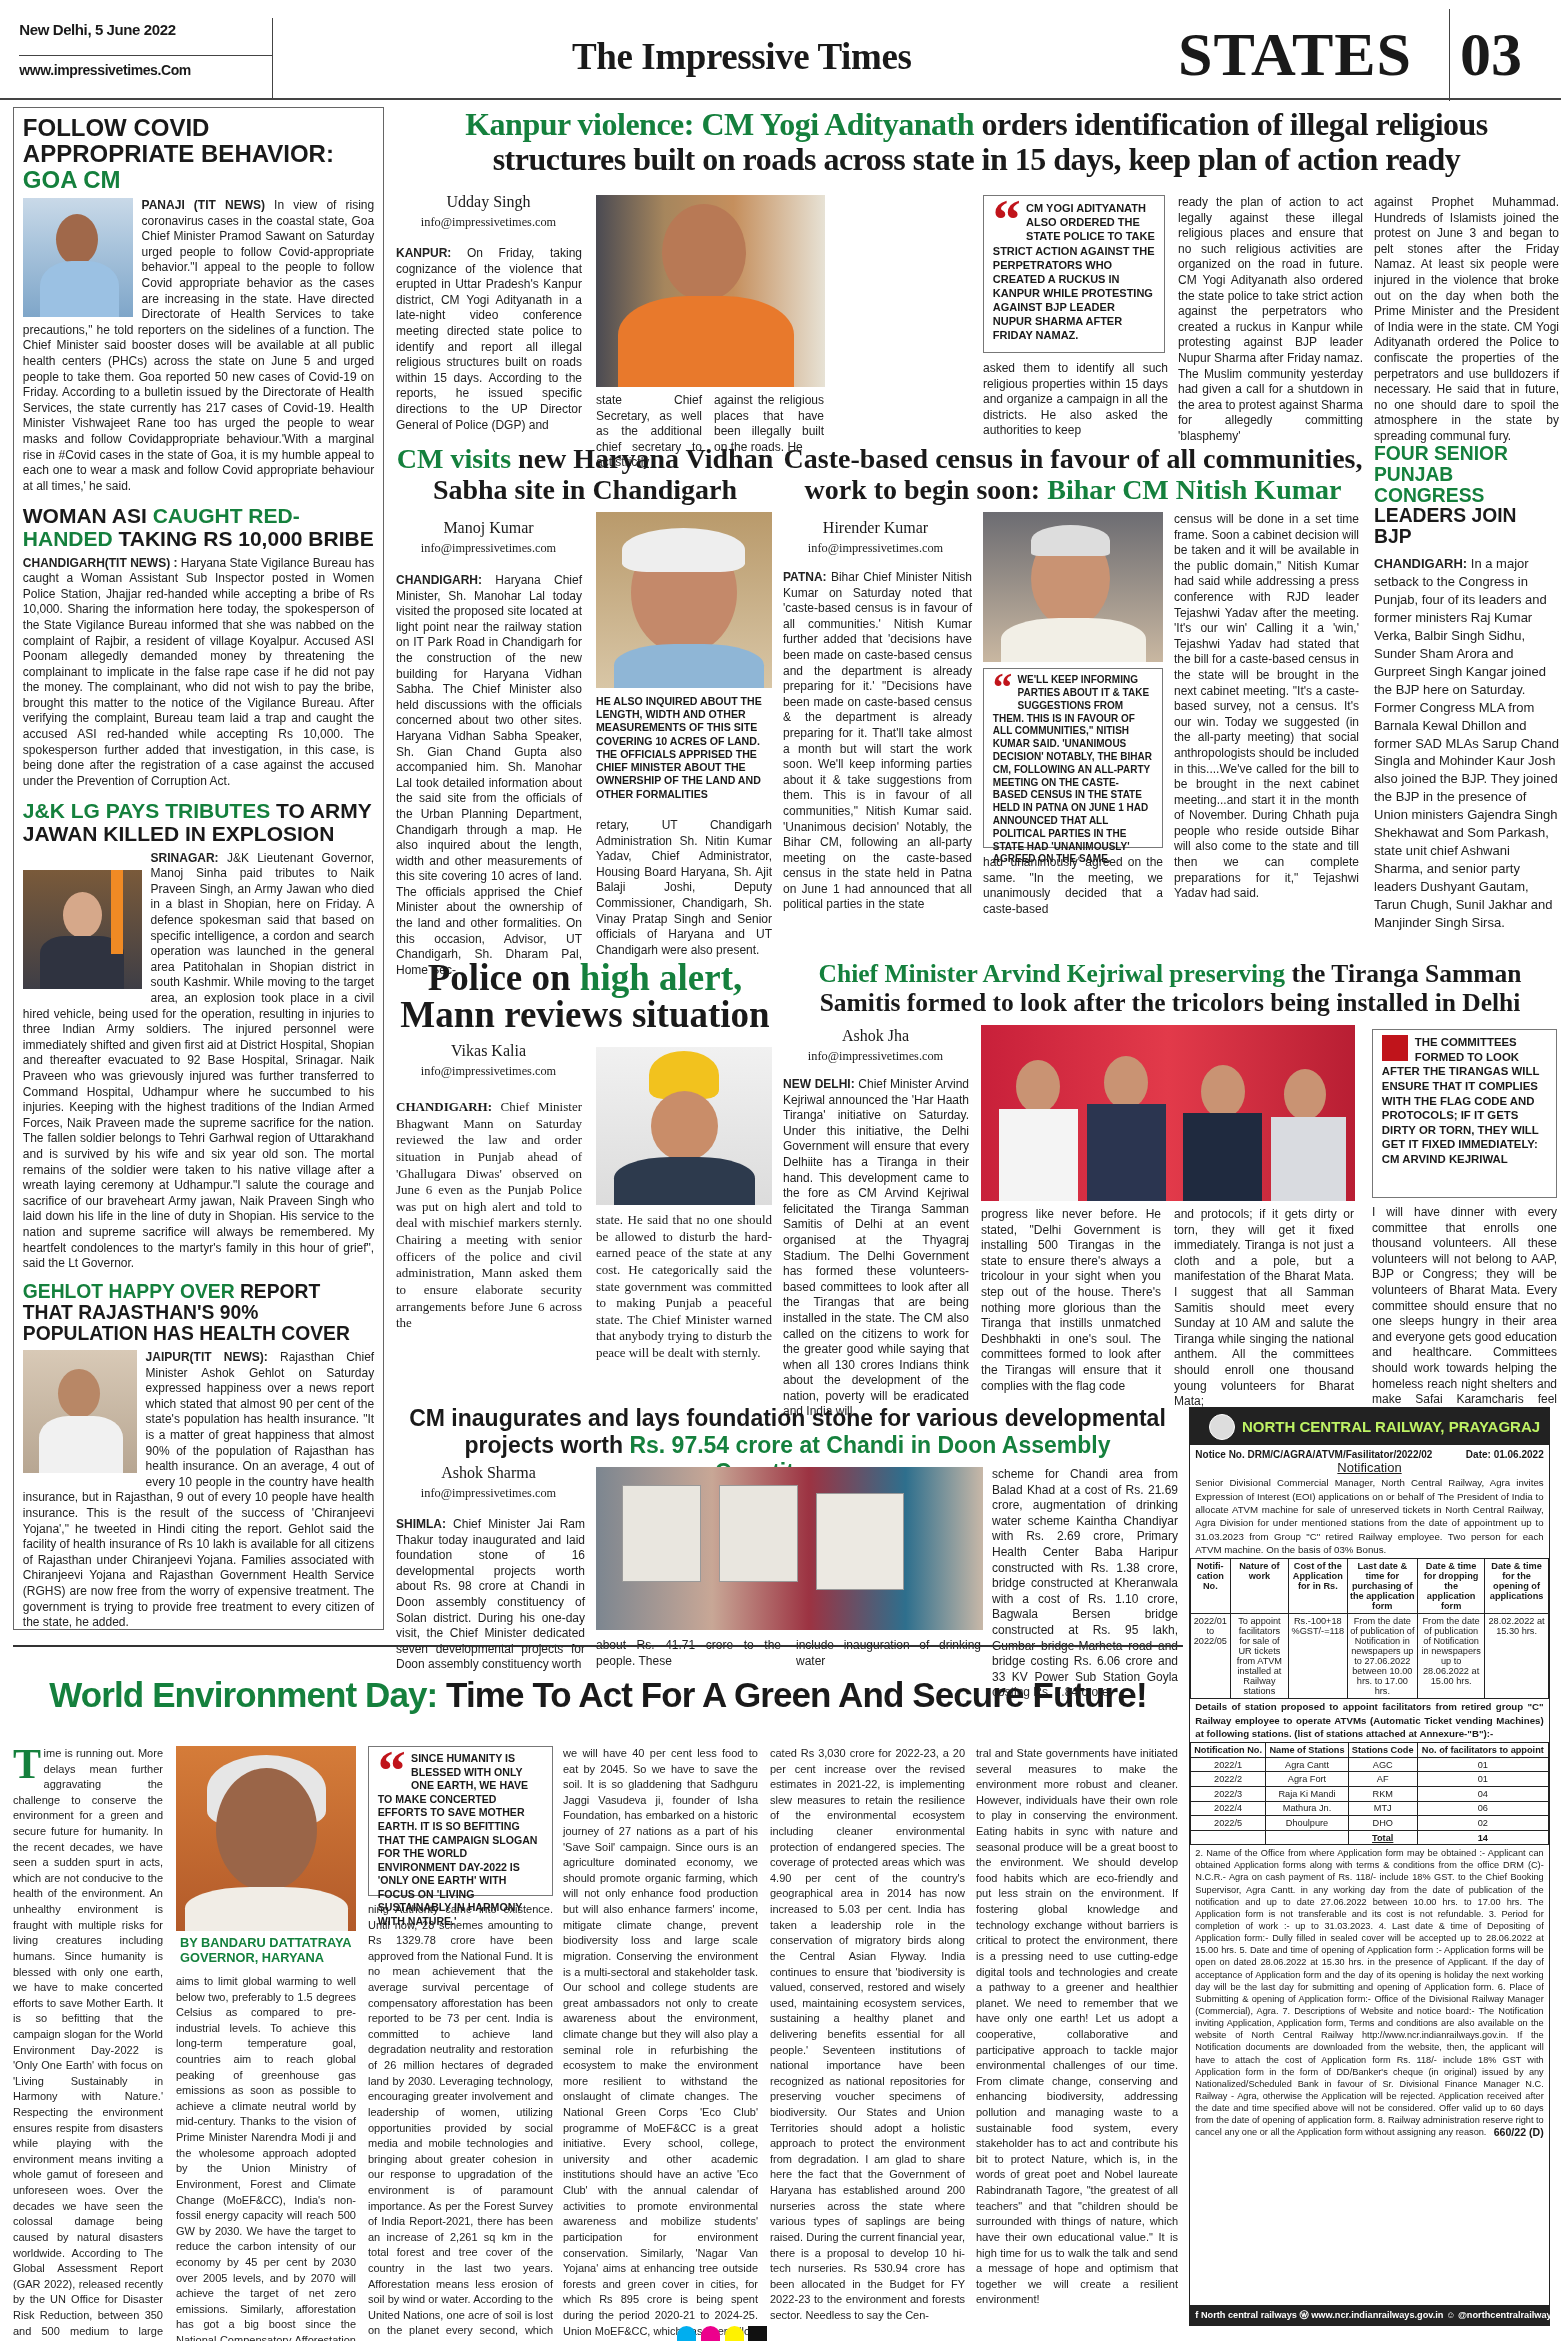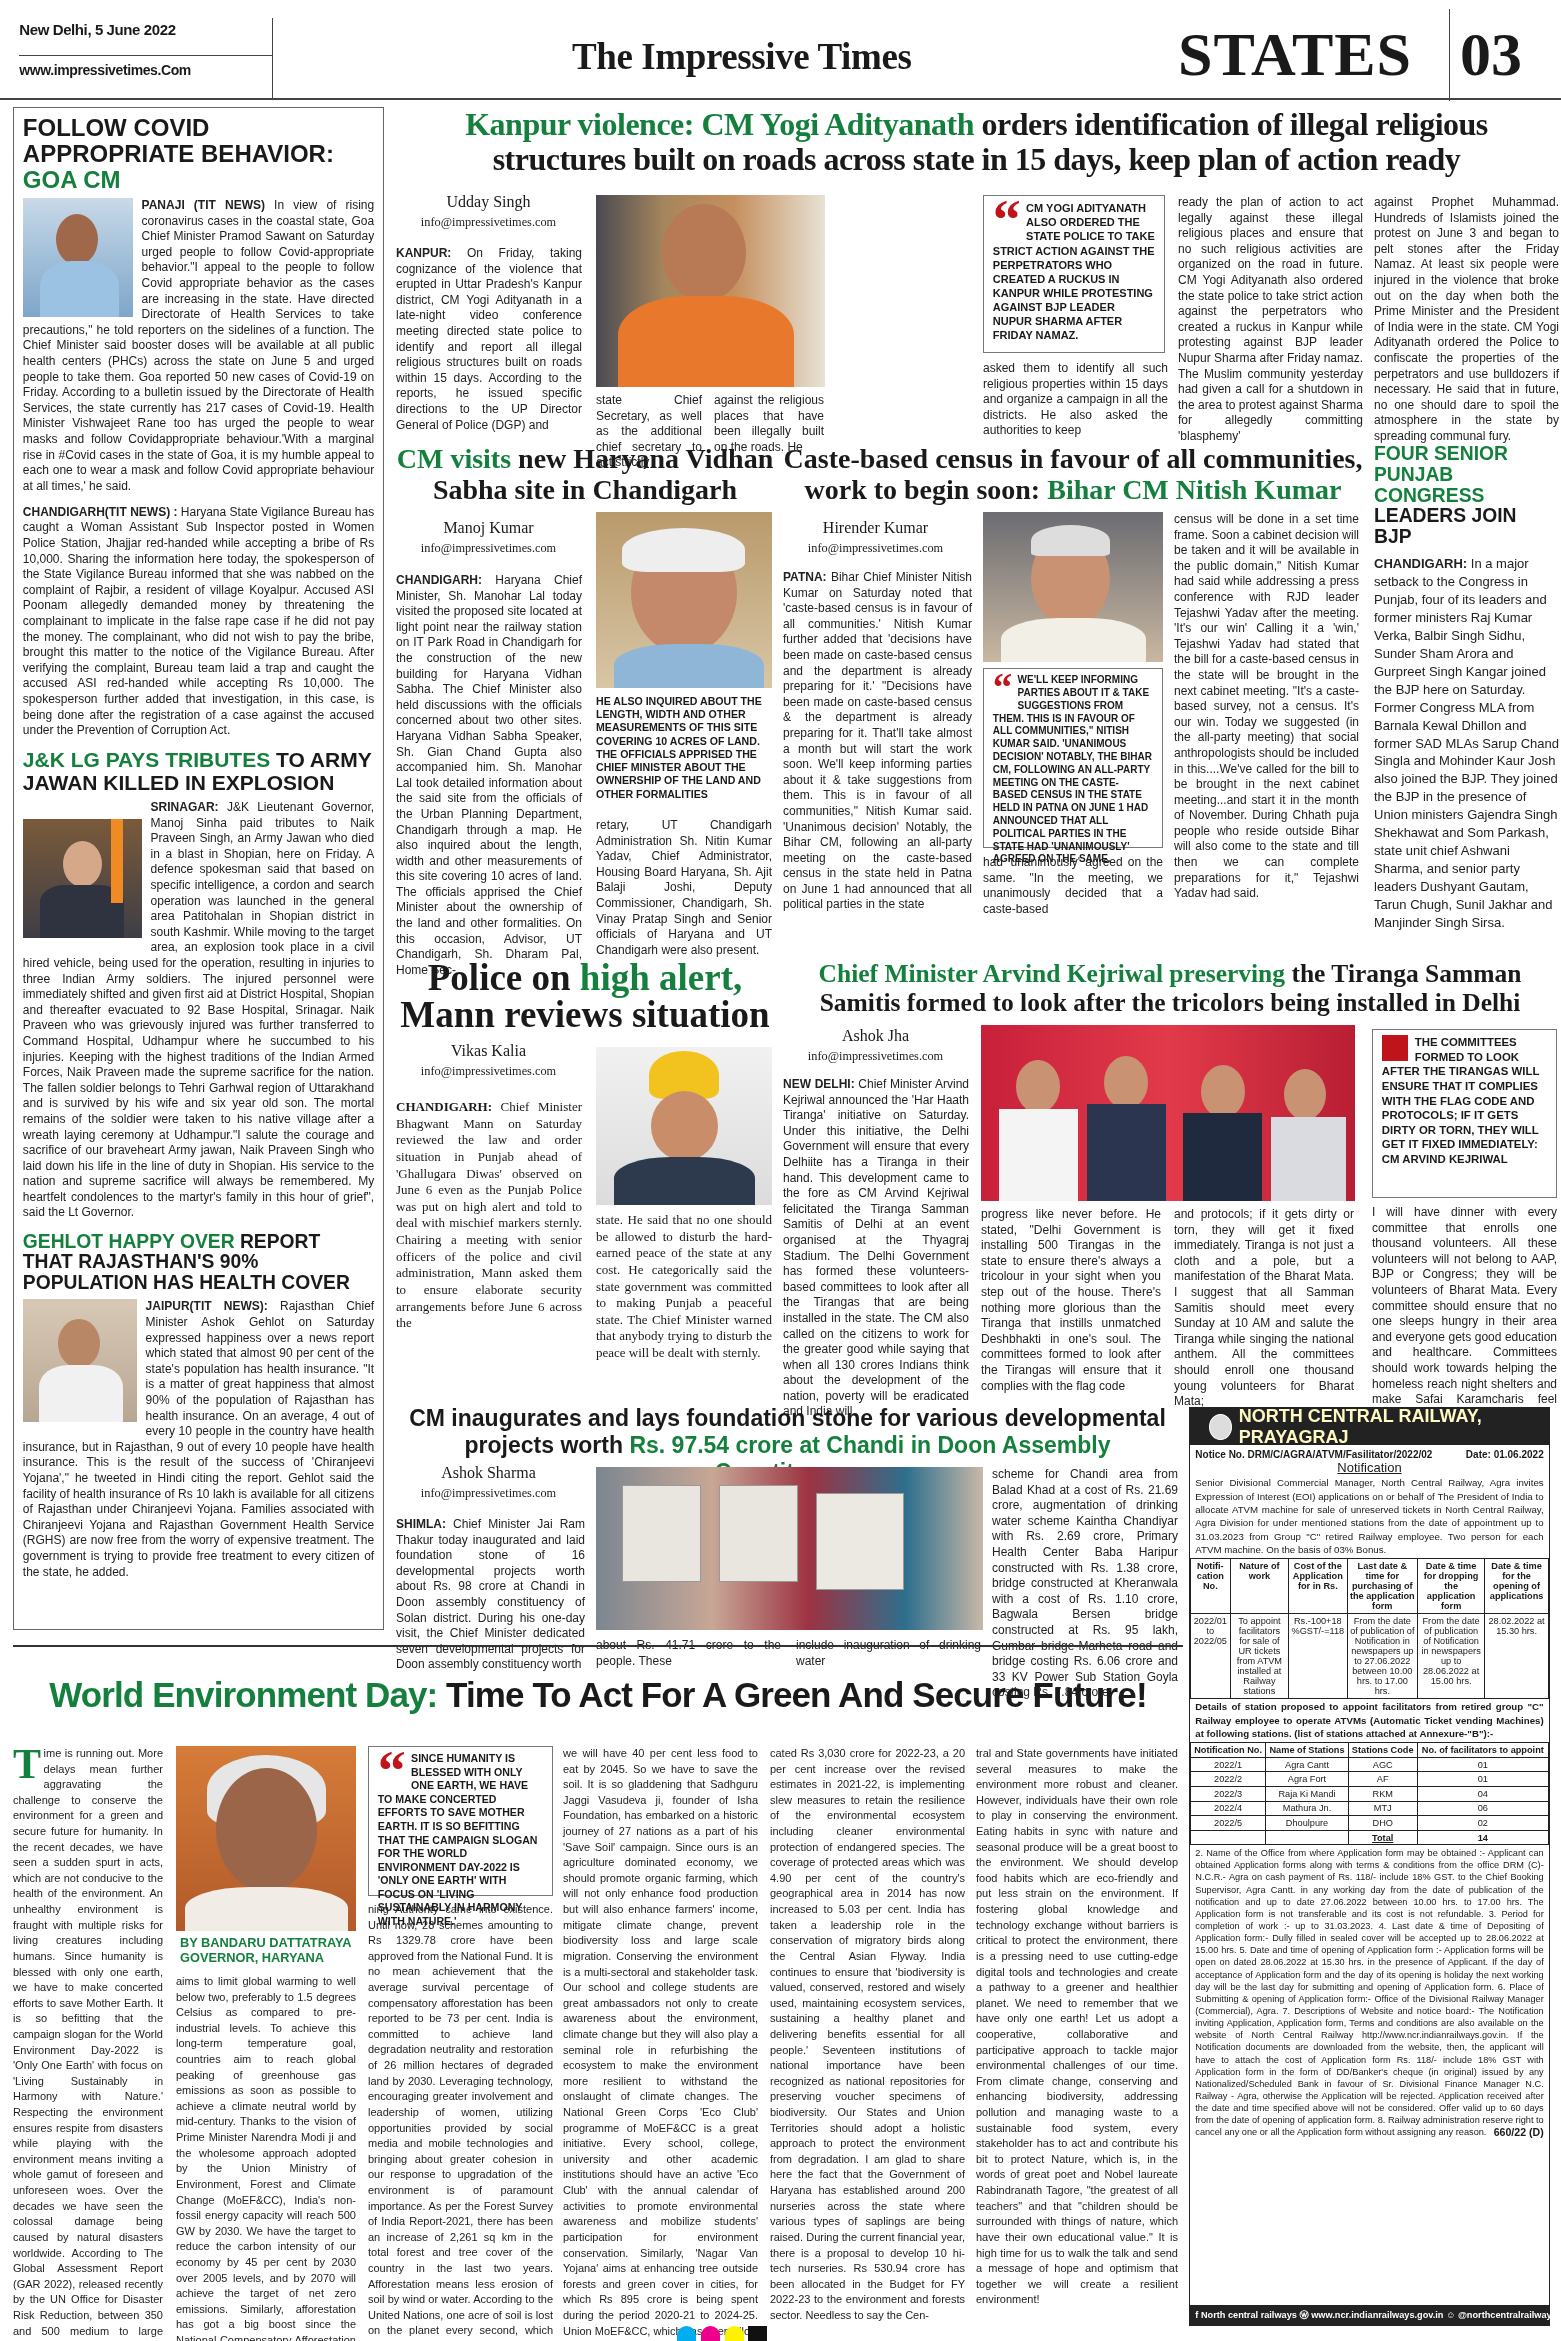--- a/index.html
+++ b/index.html
@@ -23,21 +23,21 @@
 .body-txt b{font-weight:bold}
 .photo{position:absolute;overflow:hidden}
 .byline{position:absolute;text-align:center;font-family:"Liberation Serif",serif}
 .byline .nm{font-size:16px}
 .byline .em{font-size:12.3px;margin-top:3.5px}
 .quote{position:absolute;border:1.3px solid #777;background:#fff;padding:5.3px 8.8px;font-family:"Liberation Sans",sans-serif;font-weight:bold;font-size:11px;line-height:1.28;text-transform:uppercase}
 .qmark{color:#c0141b;font-family:"Liberation Serif",serif;font-size:56px;font-weight:bold;line-height:0.7;float:left;margin-right:5.3px}
 .hl-serif{font-family:"Liberation Serif",serif;font-weight:bold;line-height:1.1;text-align:center}
 .hr{position:absolute;border-top:2.6px solid #333}
 .ncr{position:absolute;left:1189px;top:1407px;width:361px;height:919px;border:1.8px solid #222;background:#fff}
-.ncr-head{background:#222;color:#fef9c3;height:37px;display:flex;align-items:center;padding-left:19px;font-weight:bold;font-size:18px}
+.ncr-head{background:#222;color:#bef264;height:37px;display:flex;align-items:center;padding-left:19px;font-weight:bold;font-size:15px}
 .ncr-logo{width:26px;height:26px;border-radius:50%;background:#ddd;border:1.8px solid #fff;margin-right:7px}
 .ncr-notice{display:flex;justify-content:space-between;font-weight:bold;font-size:10px;padding:3.5px 5.3px 0}
 .ncr-title{text-align:center;font-weight:normal;font-size:13px;text-decoration:underline}
 .ncr-p{font-size:9.7px;line-height:1.38;padding:1.8px 5.3px;text-align:justify}
 table.t1,table.t2{border-collapse:collapse;width:100%;font-size:9.2px;text-align:center}
 table.t1 td,table.t1 th,table.t2 td,table.t2 th{border:0.9px solid #222;padding:1.8px 1.8px;vertical-align:top}
 table.t1 th,table.t2 th{font-weight:bold}
 .ncr-foot{position:absolute;left:0;bottom:0;width:100%;background:#222;color:#fff;font-size:9.2px;font-weight:bold;padding:3.5px 5.3px;white-space:nowrap}
 .ncr-ref{float:right;font-weight:bold;font-size:10.6px}
 .reg{position:absolute;top:2326px;width:19.3px;height:16px;border-radius:9.7px 9.7px 0 0}
@@ -65,20 +65,25 @@
       <span class="red">GOA CM</span>
     </div>
     <div class="photo" style="position:relative;float:left;width:110px;height:119px;margin:5.3px 8.8px 3.5px 0;background:linear-gradient(180deg,#c9d9e8 0%,#a9c4dc 40%,#7fa6c9 100%)">
       <div style="position:absolute;left:33px;top:16px;width:42px;height:51px;border-radius:50%;background:#a0684a"></div>
       <div style="position:absolute;left:17.6px;top:63px;width:79px;height:62px;border-radius:40% 40% 0 0;background:#9bc1e3"></div>
     </div>
     <p class="body-txt" style="margin-top:5.3px"><b>PANAJI (TIT NEWS)</b><span> In view of rising coronavirus cases in the coastal state, Goa Chief Minister Pramod Sawant on Saturday urged people to follow Covid-appropriate behavior."I appeal to the people to follow Covid appropriate behavior as the cases are increasing in the state. Have directed Directorate of Health Services to take precautions," he told reporters on the sidelines of a function. The Chief Minister said booster doses will be available at all public health centers (PHCs) across the state on June 5 and urged people to take them. Goa reported 50 new cases of Covid-19 on Friday. According to a bulletin issued by the Directorate of Health Services, the state currently has 217 cases of Covid-19. Health Minister Vishwajeet Rane too has urged the people to wear masks and follow Covidappropriate behaviour.'With a marginal rise in #Covid cases in the state of Goa, it is my humble appeal to each one to wear a mask and follow Covid appropriate behaviour at all times,' he said.</span></p>
   </div>
 
   <div style="clear:both;margin-top:10.6px">
+    <div class="hl-sans" style="font-size:21px">
+      <span>WOMAN ASI</span>
+      <span class="red">CAUGHT RED-HANDED</span>
+      <span>TAKING RS 10,000 BRIBE</span>
+    </div>
     <p class="body-txt" style="margin-top:5.3px"><b>CHANDIGARH(TIT NEWS) :</b><span> Haryana State Vigilance Bureau has caught a Woman Assistant Sub Inspector posted in Women Police Station, Jhajjar red-handed while accepting a bribe of Rs 10,000. Sharing the information here today, the spokesperson of the State Vigilance Bureau informed that she was nabbed on the complaint of Rajbir, a resident of village Koyalpur. Accused ASI Poonam allegedly demanded money by threatening the complainant to implicate in the false rape case if he did not pay the money. The complainant, who did not wish to pay the bribe, brought this matter to the notice of the Vigilance Bureau. After verifying the complaint, Bureau team laid a trap and caught the accused ASI red-handed while accepting Rs 10,000. The spokesperson further added that investigation, in this case, is being done after the registration of a case against the accused under the Prevention of Corruption Act.</span></p>
   </div>
 
   <div style="margin-top:10.6px">
     <div class="hl-sans" style="font-size:21px">
       <span class="red">J&amp;K LG PAYS TRIBUTES</span>
       <span>TO ARMY JAWAN KILLED IN EXPLOSION</span>
     </div>
     <div class="photo" style="position:relative;float:left;width:119px;height:119px;margin:24.6px 8.8px 3.5px 0;background:linear-gradient(180deg,#7a5a3a,#3e3e46)">
       <div style="position:absolute;left:40px;top:22px;width:39px;height:46px;border-radius:50%;background:#d6a88a"></div>

